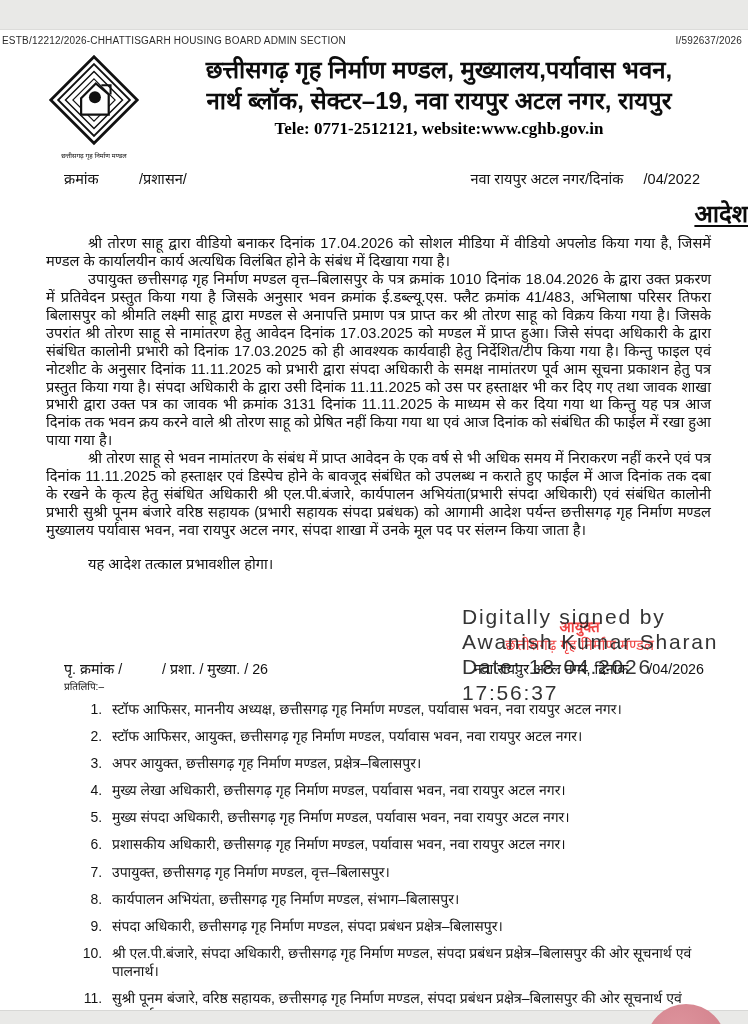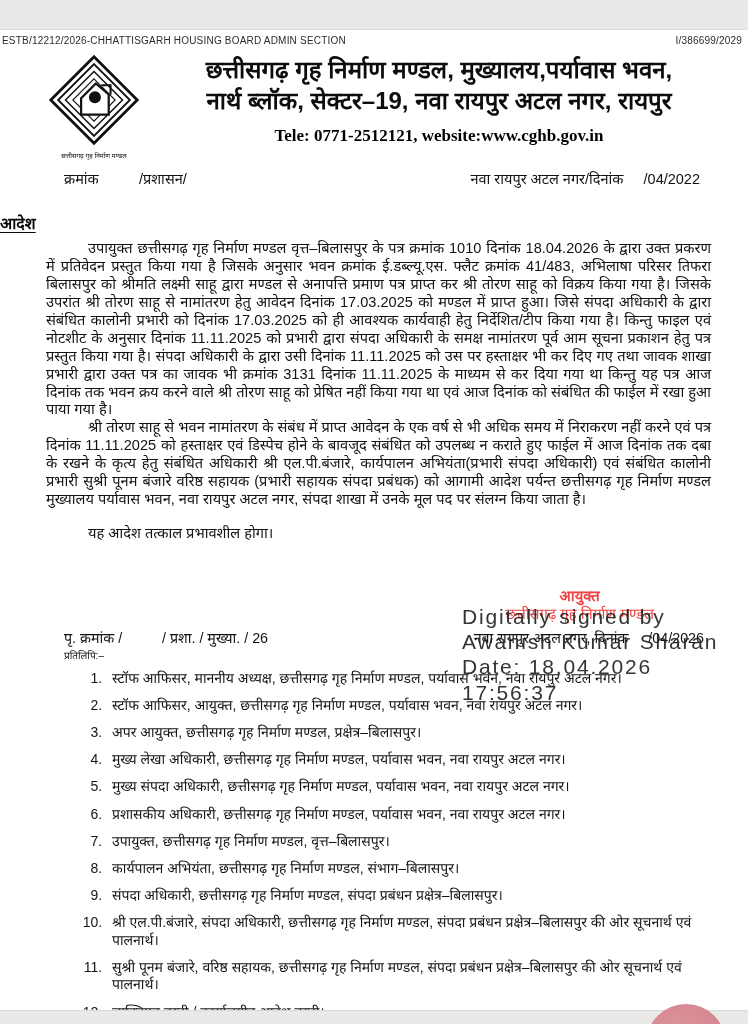--- a/index.html
+++ b/index.html
@@ -11,26 +11,26 @@
 
   .header-row { display:flex; justify-content:space-between; align-items:center;
     padding:5px 6px 2px 2px; font-size:10px; color:#2b2b2b; letter-spacing:0.2px; }
 
   .letterhead { position:relative; margin-top:6px; min-height:104px; }
   .logo-wrap { position:absolute; left:44px; top:0; width:100px; text-align:center; }
   .logo-caption { font-size:6.5px; color:#111; margin-top:1px; white-space:nowrap; }
   .lh-text { margin-left:150px; margin-right:20px; text-align:center; color:#0d0d0d; }
   .lh-line { font-size:24px; font-weight:bold; line-height:1.3; }
   .lh-tele { font-family:"Liberation Serif","DejaVu Serif",serif; font-weight:bold;
-    font-size:17px; margin-top:10px; color:#000; }
+    font-size:17px; margin-top:3px; color:#000; }
 
   .ref-row { display:flex; justify-content:space-between; padding:10px 48px 0 64px;
     font-size:14.5px; color:#111; white-space:pre-wrap; }
 
-  .order-title { text-align:left; font-size:16px; font-weight:bold; margin-top:24px;
+  .order-title { text-align:right; font-size:24px; font-weight:bold; margin-top:8px;
     text-decoration:underline; text-underline-offset:3px; color:#0b0b0b; }
 
   .body-text { margin:6px 37px 0 46px; font-size:14.6px; line-height:1.23; color:#121212; }
   .para { text-align:justify; text-indent:42px; }
   .closing { text-indent:42px; margin-top:16px; }
 
   .sig-block { width:fit-content; margin:44px 94px 0 auto; text-align:center;
     font-size:14.8px; line-height:1.25; color:#ef4444; }
   .sig-desg { font-weight:bold; }
 
@@ -54,21 +54,21 @@
 </style>
 </head>
 <body>
 
 <div id="page">
 
   <div class="top-bar"></div>
 
   <div class="header-row">
     <span>ESTB/12212/2026-CHHATTISGARH HOUSING BOARD ADMIN SECTION</span>
-    <span>I/386699/2029</span>
+    <span>I/592637/2026</span>
   </div>
 
   <div class="letterhead">
     <div class="logo-wrap">
       <svg width="92" height="92" viewBox="0 0 100 100">
         <polygon points="50,3 97,50 50,97 3,50" fill="none" stroke="#111" stroke-width="3"></polygon>
         <polygon points="50,11 89,50 50,89 11,50" fill="none" stroke="#111" stroke-width="2"></polygon>
         <polygon points="50,19 81,50 50,81 19,50" fill="none" stroke="#111" stroke-width="1.6"></polygon>
         <polygon points="50,27 73,50 50,73 27,50" fill="none" stroke="#111" stroke-width="1.2"></polygon>
         <path d="M36,48 L52,32 L66,44 L66,66 L36,66 Z" fill="#ffffff" stroke="#111" stroke-width="2.4"></path>
@@ -85,20 +85,21 @@
   </div>
 
   <div class="ref-row">
     <span>क्रमांक          /प्रशासन/</span>
     <span>नवा रायपुर अटल नगर/दिनांक     /04/2022</span>
   </div>
 
   <div class="order-title">आदेश</div>
 
   <div class="body-text">
+    <p class="para">श्री तोरण साहू द्वारा वीडियो बनाकर दिनांक 17.04.2026 को सोशल मीडिया में वीडियो अपलोड किया गया है, जिसमें मण्डल के कार्यालयीन कार्य अत्यधिक विलंबित होने के संबंध में दिखाया गया है।</p>
     <p class="para">उपायुक्त छत्तीसगढ़ गृह निर्माण मण्डल वृत्त–बिलासपुर के पत्र क्रमांक 1010 दिनांक 18.04.2026 के द्वारा उक्त प्रकरण में प्रतिवेदन प्रस्तुत किया गया है जिसके अनुसार भवन क्रमांक ई.डब्ल्यू.एस. फ्लैट क्रमांक 41/483, अभिलाषा परिसर तिफरा बिलासपुर को श्रीमति लक्ष्मी साहू द्वारा मण्डल से अनापत्ति प्रमाण पत्र प्राप्त कर श्री तोरण साहू को विक्रय किया गया है। जिसके उपरांत श्री तोरण साहू से नामांतरण हेतु आवेदन दिनांक 17.03.2025 को मण्डल में प्राप्त हुआ। जिसे संपदा अधिकारी के द्वारा संबंधित कालोनी प्रभारी को दिनांक 17.03.2025 को ही आवश्यक कार्यवाही हेतु निर्देशित/टीप किया गया है। किन्तु फाइल एवं नोटशीट के अनुसार दिनांक 11.11.2025 को प्रभारी द्वारा संपदा अधिकारी के समक्ष नामांतरण पूर्व आम सूचना प्रकाशन हेतु पत्र प्रस्तुत किया गया है। संपदा अधिकारी के द्वारा उसी दिनांक 11.11.2025 को उस पर हस्ताक्षर भी कर दिए गए तथा जावक शाखा प्रभारी द्वारा उक्त पत्र का जावक भी क्रमांक 3131 दिनांक 11.11.2025 के माध्यम से कर दिया गया था किन्तु यह पत्र आज दिनांक तक भवन क्रय करने वाले श्री तोरण साहू को प्रेषित नहीं किया गया था एवं आज दिनांक को संबंधित की फाईल में रखा हुआ पाया गया है।</p>
     <p class="para">श्री तोरण साहू से भवन नामांतरण के संबंध में प्राप्त आवेदन के एक वर्ष से भी अधिक समय में निराकरण नहीं करने एवं पत्र दिनांक 11.11.2025 को हस्ताक्षर एवं डिस्पेच होने के बावजूद संबंधित को उपलब्ध न कराते हुए फाईल में आज दिनांक तक दबा के रखने के कृत्य हेतु संबंधित अधिकारी श्री एल.पी.बंजारे, कार्यपालन अभियंता(प्रभारी संपदा अधिकारी) एवं संबंधित कालोनी प्रभारी सुश्री पूनम बंजारे वरिष्ठ सहायक (प्रभारी सहायक संपदा प्रबंधक) को आगामी आदेश पर्यन्त छत्तीसगढ़ गृह निर्माण मण्डल मुख्यालय पर्यावास भवन, नवा रायपुर अटल नगर, संपदा शाखा में उनके मूल पद पर संलग्न किया जाता है।</p>
     <p class="closing">यह आदेश तत्काल प्रभावशील होगा।</p>
   </div>
 
   <div class="sig-block">
     <div class="sig-desg">आयुक्त</div>
     <div>छत्तीसगढ़ गृह निर्माण मण्डल</div>
   </div>
 

